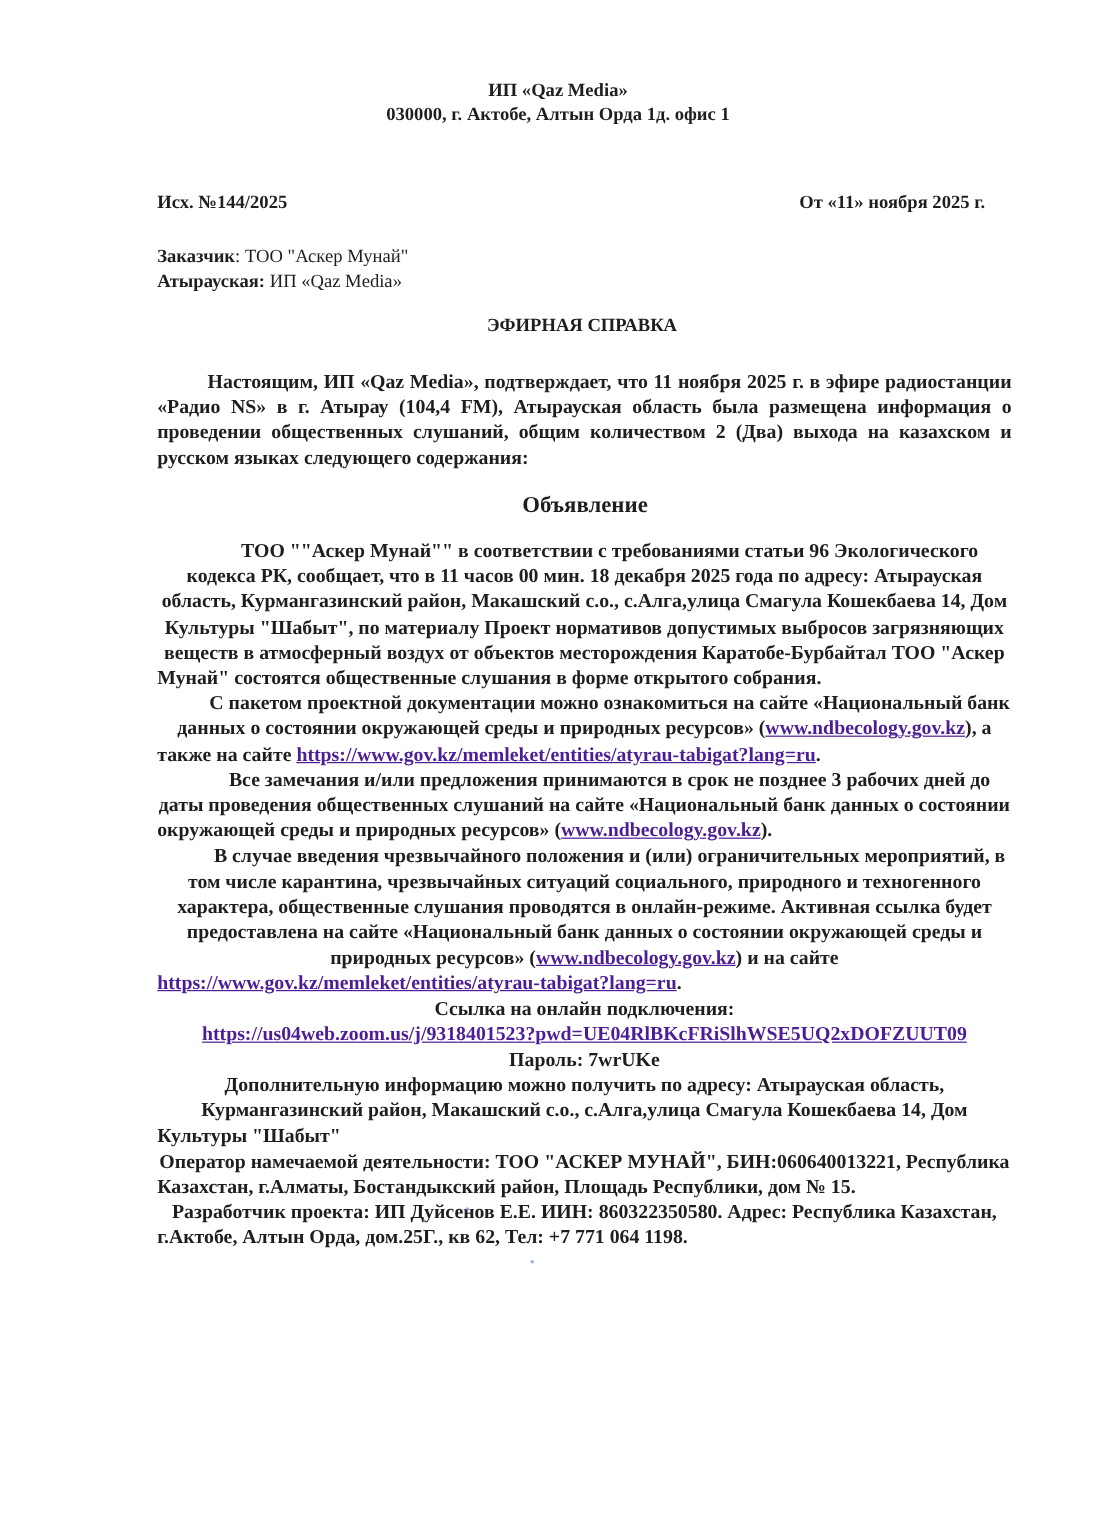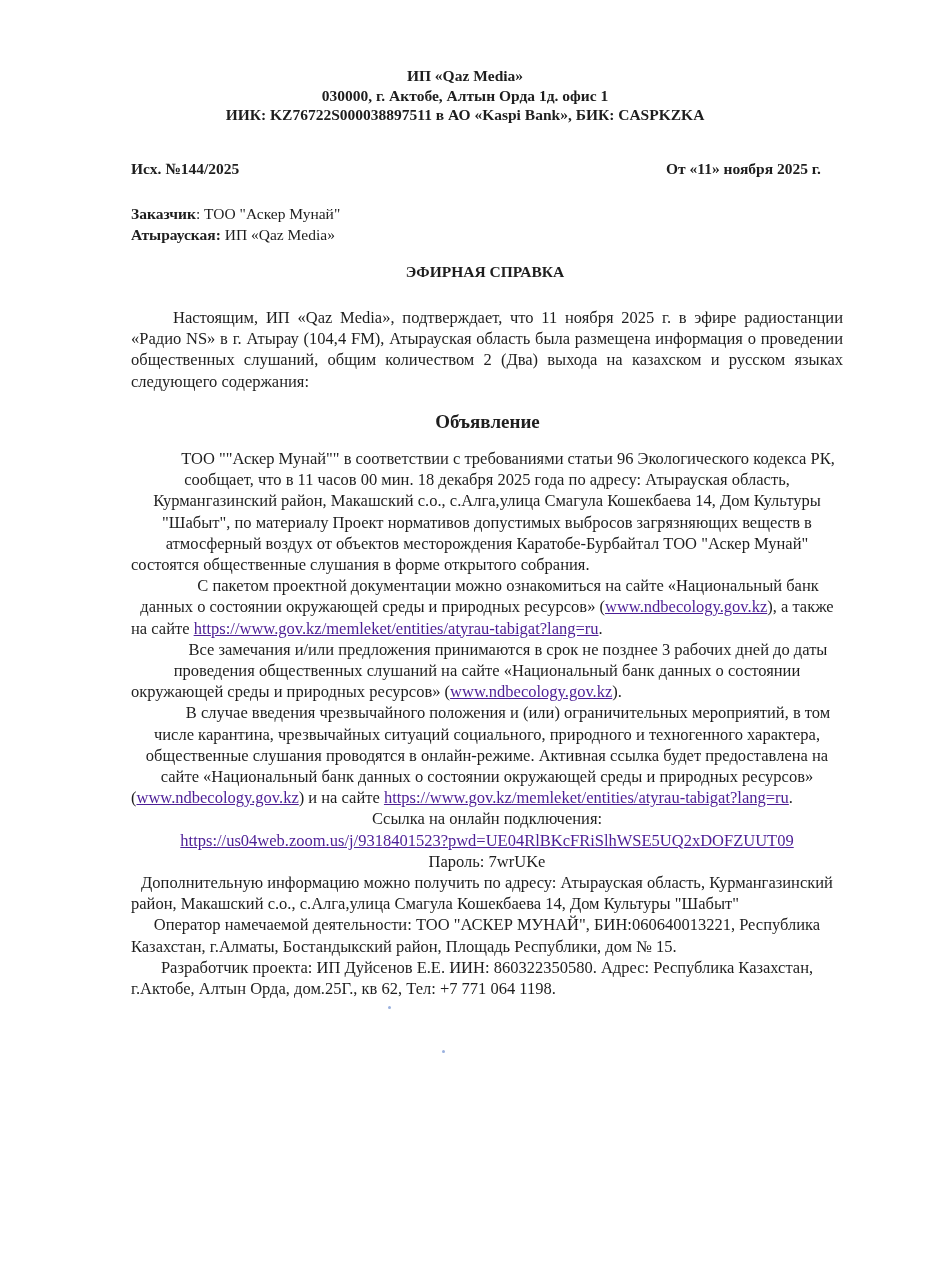--- a/index.html
+++ b/index.html
@@ -13,39 +13,38 @@
     position: absolute; top: 66px; left: 0; width: 100%;
     text-align: center; font-weight: bold; font-size: 15.5px; line-height: 19.5px;
   }
   .letterhead div { white-space: nowrap; }
   .ref-row { position: absolute; top: 160px; left: 131px; width: 690px; font-weight: bold; font-size: 15.5px; }
   .ref-left { position: absolute; left: 0; top: 0; }
   .ref-right { position: absolute; right: 0; top: 0; }
   .parties { position: absolute; top: 203px; left: 131px; font-size: 15.5px; line-height: 21px; }
   .parties b { font-weight: bold; }
   .title { position: absolute; top: 263px; left: 0; width: 970px; text-align: center; font-weight: bold; font-size: 15.5px; }
-  .body-block { position: absolute; left: 131px; width: 712px; font-size: 16.5px; line-height: 21.2px; }
+  .body-block { position: absolute; left: 131px; width: 712px; font-size: 16.5px; line-height: 21.2px; font-weight: bold; }
   .just { text-align: justify; text-align-last: left; }
   .indent { text-indent: 42px; }
   .intro { top: 307px; }
   .ann-title { position: absolute; top: 411px; left: 0; width: 975px; text-align: center; font-weight: bold; font-size: 19px; }
   .ann { top: 448px; }
   .ann p { margin: 0; text-align: center; }
   a.lnk { color: #4c1d95; text-decoration: underline; }
   .speck { position: absolute; width: 3px; height: 3px; border-radius: 50%; background: #6f8fd0; opacity: .7; }
 </style>
 </head>
 <body>
 
 <div class="page">
 
   <div class="letterhead">
     <div>ИП «Qaz Media»</div>
     <div>030000, г. Актобе, Алтын Орда 1д. офис 1</div>
-    <div>ИИК: KZ76722S000038897511 в АО «Kaspi Bank», БИК: CASPKZKA</div>
   </div>
 
   <div class="ref-row">
     <span class="ref-left">Исх. №144/2025</span>
     <span class="ref-right">От «11» ноября 2025 г.</span>
   </div>
 
   <div class="parties">
     <div><b>Заказчик</b><span>: ТОО "Аскер Мунай"</span></div>
     <div><b>Атырауская:</b><span> ИП «Qaz Media»</span></div>

